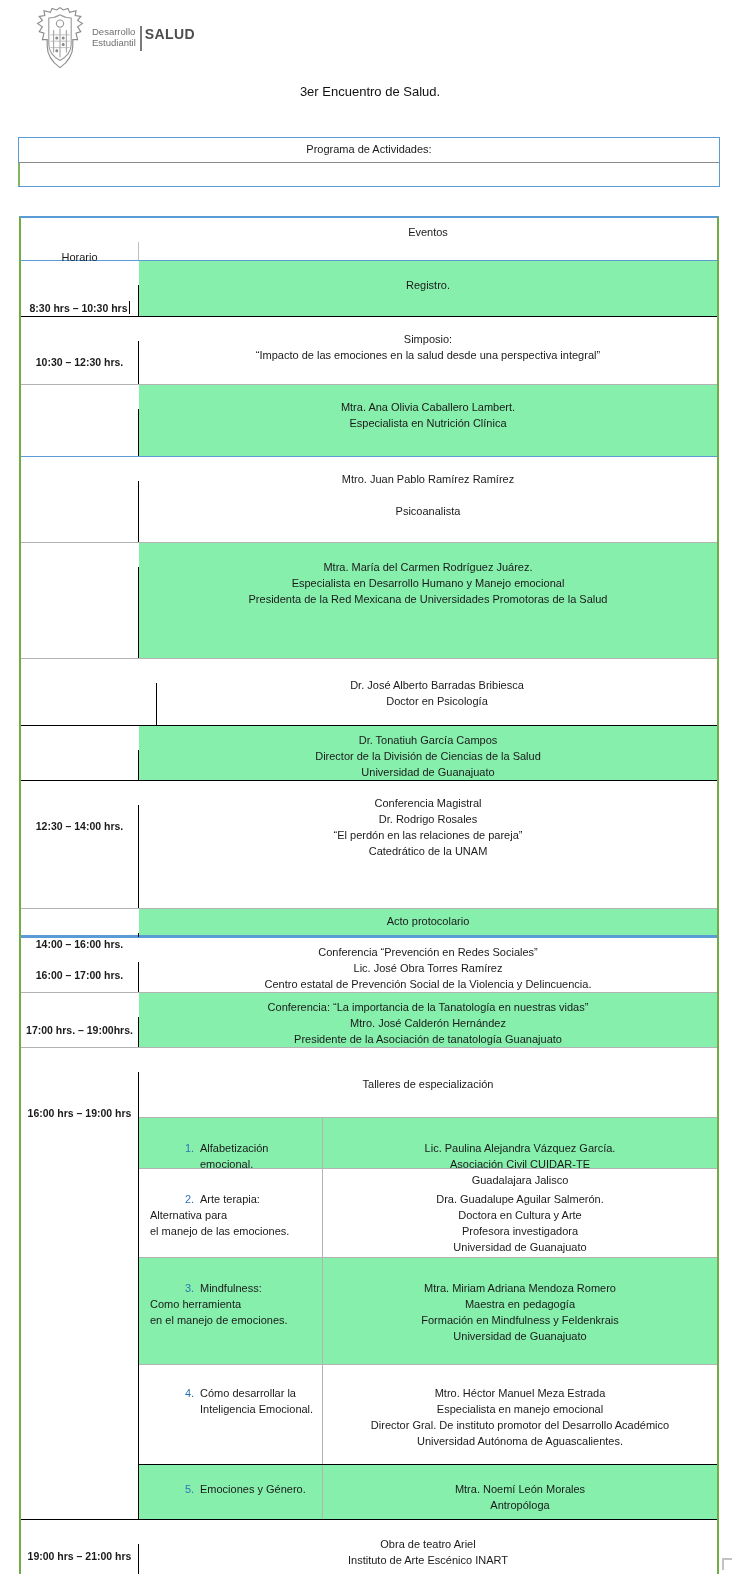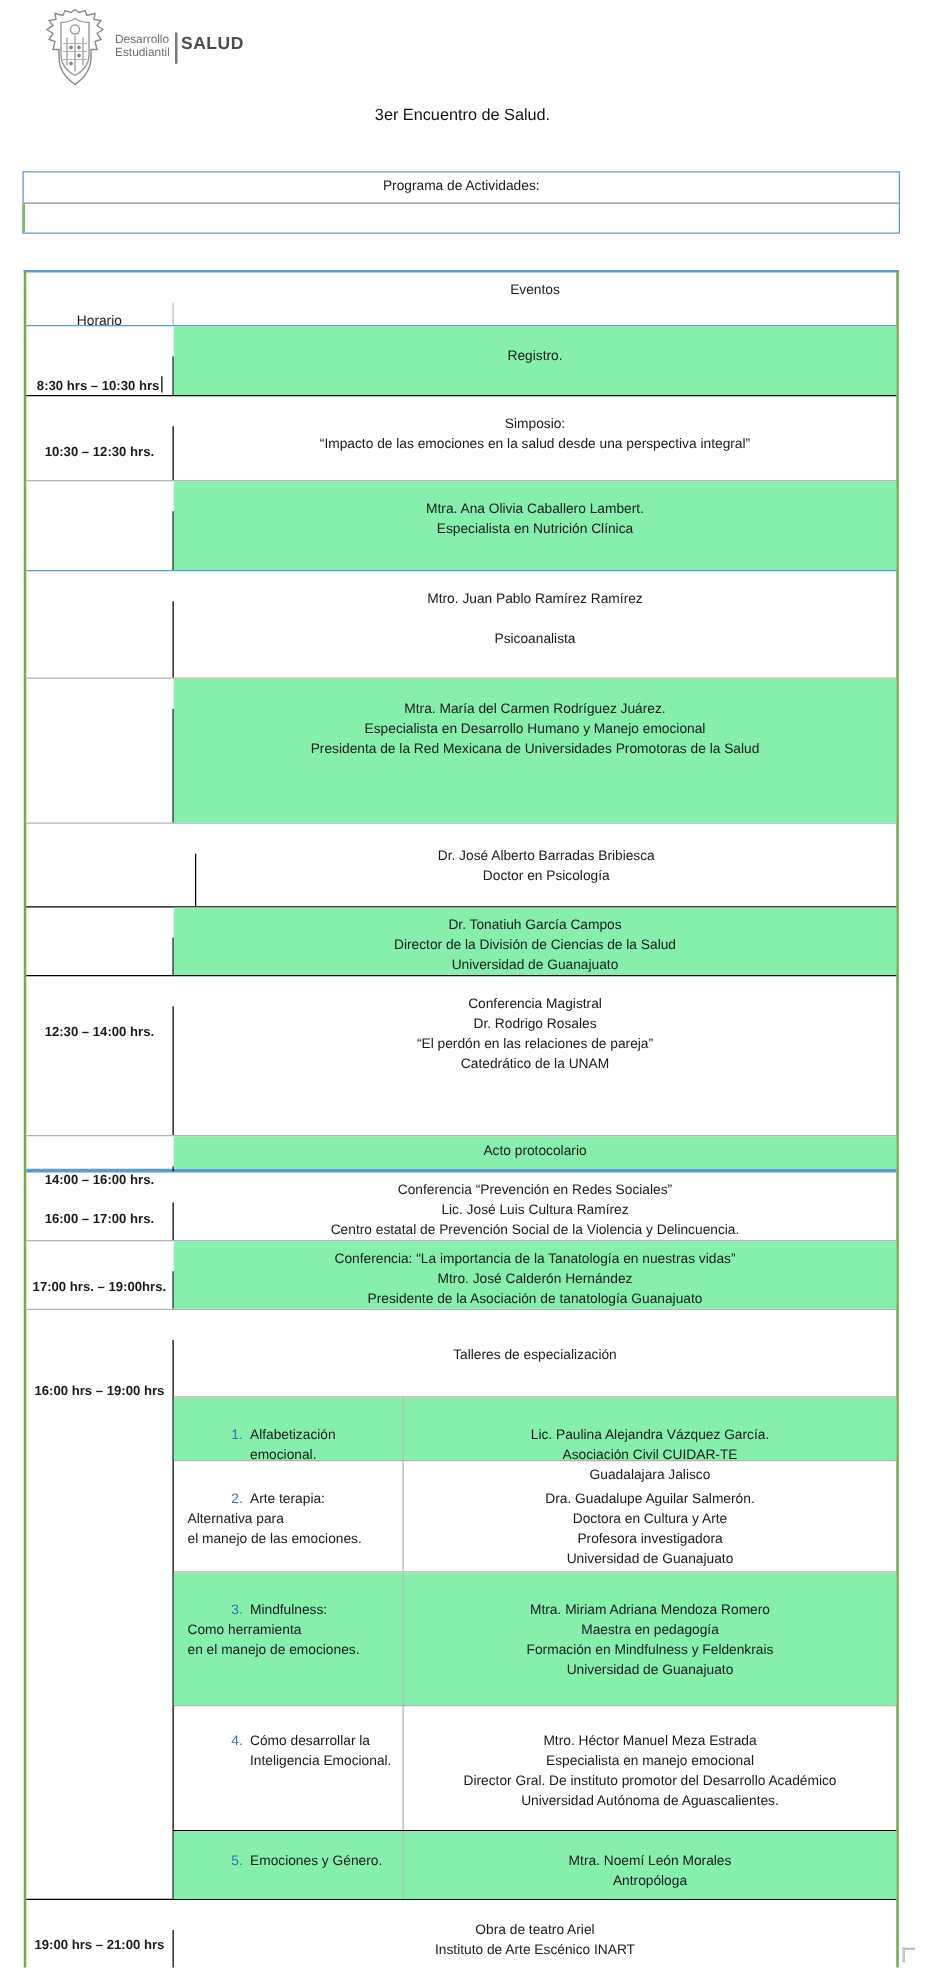--- a/index.html
+++ b/index.html
@@ -154,21 +154,21 @@
     <div class="t-row" style="height: 29px; border-bottom: 3px solid rgb(91, 155, 213);">
       <div class="t-time" style="padding-top: 4px;"><span>14:00 – 16:00 hrs.</span></div>
       <div class="t-event shaded" style="padding-top: 4px;">
         <div class="e-line">Acto protocolario</div>
       </div>
     </div>
     <div class="t-row" style="height: 55px; border-bottom: 1px solid rgb(179, 179, 179);">
       <div class="t-time" style="padding-top: 6px;"><span>16:00 – 17:00 hrs.</span></div>
       <div class="t-event" style="padding-top: 6px;">
         <div class="e-line">Conferencia “Prevención en Redes Sociales”</div>
-        <div class="e-line">Lic. José Luis Cultura Ramírez</div>
+        <div class="e-line">Lic. José Obra Torres Ramírez</div>
         <div class="e-line">Centro estatal de Prevención Social de la Violencia y Delincuencia.</div>
       </div>
     </div>
     <div class="t-row" style="height: 55px; border-bottom: 1px solid rgb(179, 179, 179);">
       <div class="t-time" style="padding-top: 6px;"><span>17:00 hrs. – 19:00hrs.</span></div>
       <div class="t-event shaded" style="padding-top: 6px;">
         <div class="e-line">Conferencia: “La importancia de la Tanatología en nuestras vidas”</div>
         <div class="e-line">Mtro. José Calderón Hernández</div>
         <div class="e-line">Presidente de la Asociación de tanatología Guanajuato</div>
       </div>

